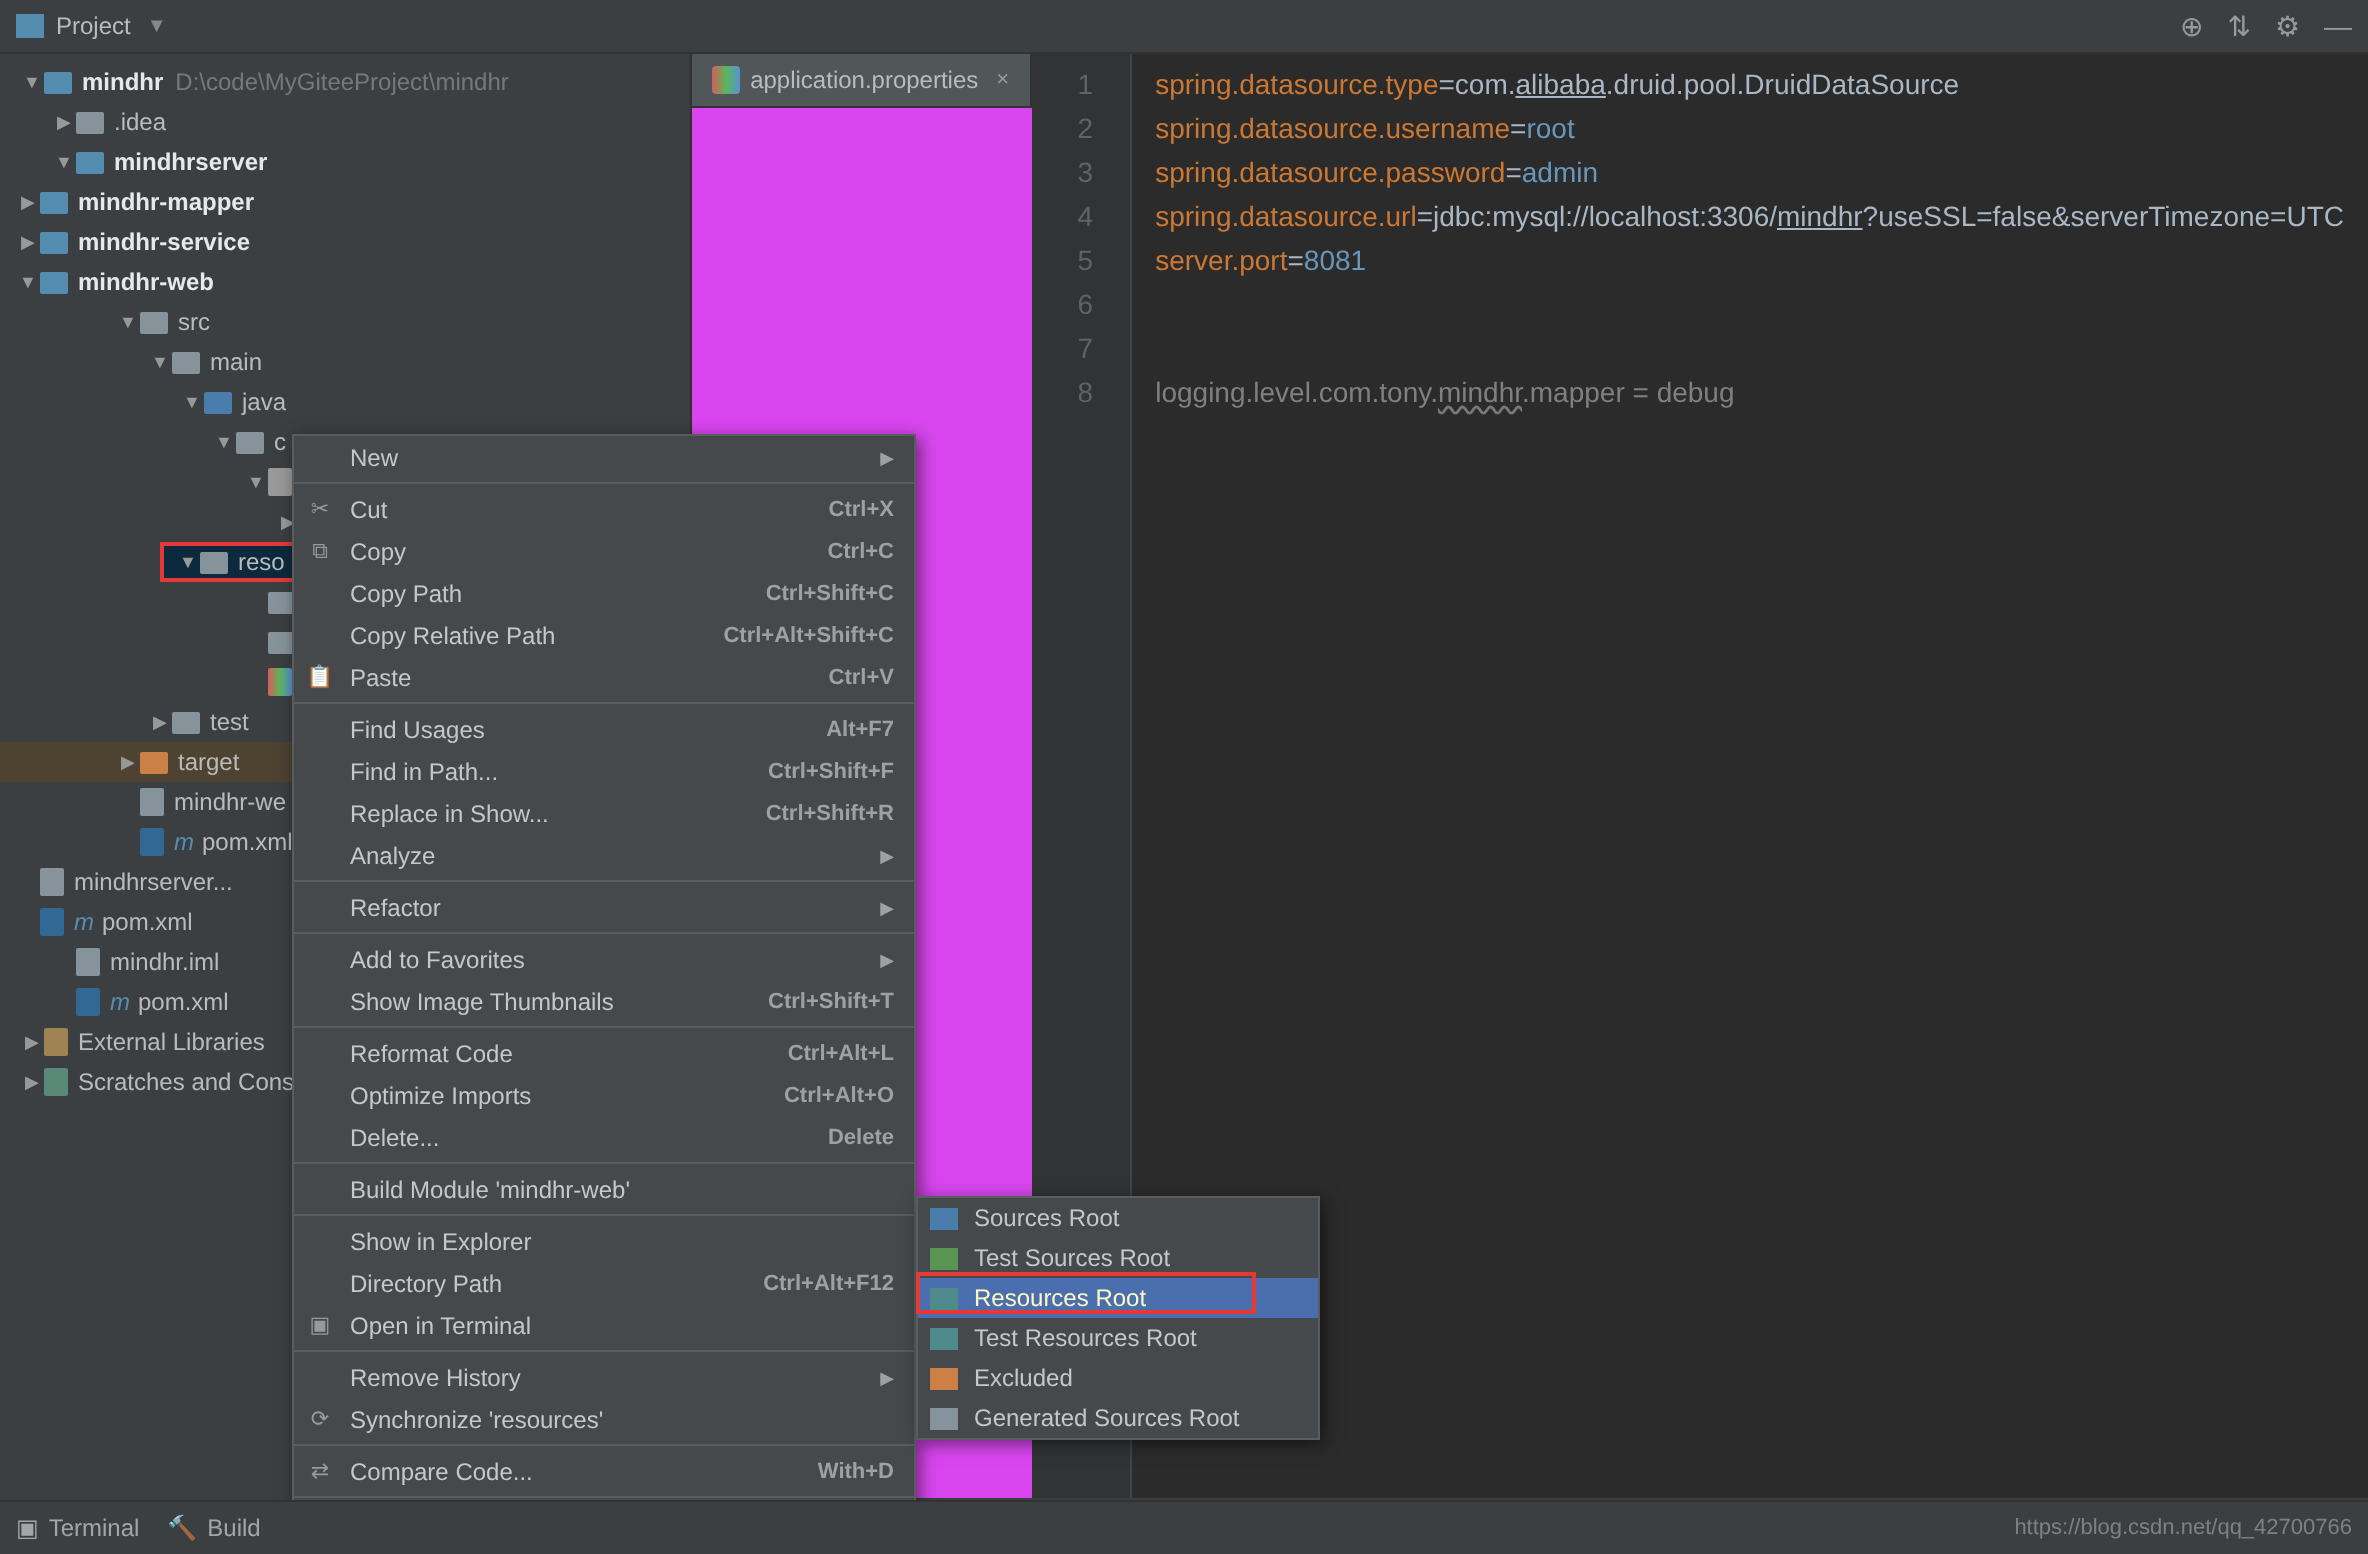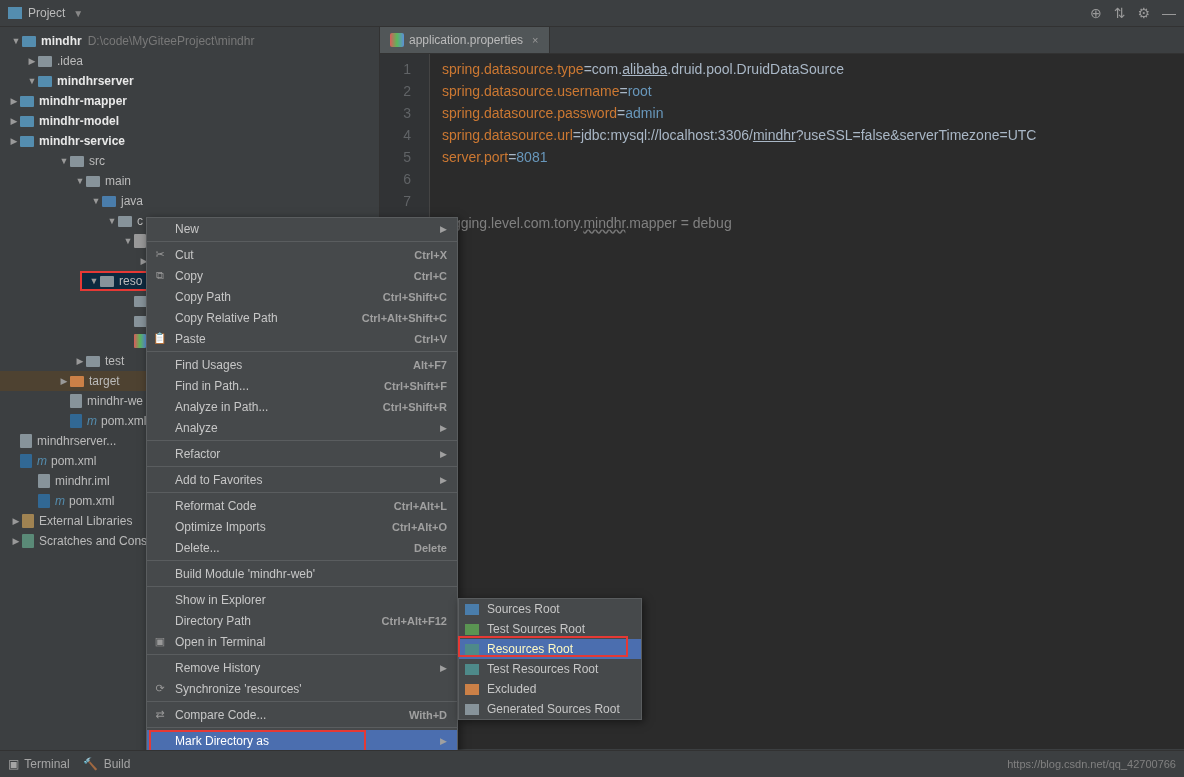--- a/index.html
+++ b/index.html
@@ -8,21 +8,21 @@
 .top-bar { height: 27px; background: #3c3f41; border-bottom: 1px solid #323232; display: flex; align-items: center; padding: 0 8px; justify-content: flex-end; }
 .top-bar-left { display: flex; align-items: center; gap: 6px; }
 .project-icon { width: 14px; height: 12px; background: #548daf; display: inline-block; }
 .project-label { color: #bbbbbb; }
 .dropdown-arrow { color: #888; font-size: 10px; margin-left: 2px; }
 .top-bar-right { margin-left: auto; display: flex; gap: 12px; align-items: center; color: #999; }
 .toolbar-icon { cursor: pointer; font-size: 14px; }
 
 .main-area { display: flex; height: 722px; }
 .left-panel { width: 380px; background: #3c3f41; border-right: 1px solid #323232; overflow: hidden; }
-.editor-panel { flex: 1; background: #d946ef; display: flex; flex-direction: column; }
+.editor-panel { flex: 1; background: #d946ef; display: flex; flex-direction: row; }
 
 .tab-bar { height: 27px; background: #3c3f41; display: flex; align-items: center; border-bottom: 1px solid #323232; }
 .tab { padding: 4px 10px; background: #515658; color: #bbbbbb; display: flex; align-items: center; gap: 5px; border-right: 1px solid #323232; height: 100%; }
 .tab-icon { width: 14px; height: 14px; display: inline-flex; align-items: center; justify-content: center; font-size: 11px; }
 .tab-close { color: #999; font-size: 11px; margin-left: 4px; cursor: pointer; }
 
 .editor-body { flex: 1; display: flex; background: #2b2b2b; font-family: "Consolas", "Courier New", monospace; font-size: 14px; }
 .gutter { width: 50px; background: #313335; color: #606366; text-align: right; padding-right: 18px; padding-top: 4px; line-height: 22px; border-right: 1px solid #444; }
 .code { padding: 4px 12px; line-height: 22px; color: #a9b7c6; white-space: pre; }
 .c-key { color: #cc7832; }
@@ -58,21 +58,21 @@
 .red-box { border: 2px solid #e53935; }
 
 .context-menu { position: absolute; left: 146px; top: 217px; width: 312px; background: #46494b; border: 1px solid #5a5d5f; box-shadow: 2px 2px 8px rgba(0,0,0,0.5); }
 .menu-item { height: 21px; display: flex; align-items: center; padding: 0 10px 0 28px; position: relative; color: #c7c7c7; }
 .menu-item.hover { background: #4b6eaf; color: #fff; }
 .menu-sep { height: 1px; background: #5a5d5f; margin: 2px 0; }
 .menu-shortcut { margin-left: auto; color: #a0a0a0; font-size: 11px; font-weight: bold; }
 .menu-arrow { margin-left: auto; color: #a0a0a0; font-size: 9px; }
 .menu-icon { position: absolute; left: 6px; width: 14px; height: 14px; display: flex; align-items: center; justify-content: center; color: #999; font-size: 11px; }
 
-.submenu { position: absolute; left: 458px; top: 598px; width: 184px; background: #46494b; border: 1px solid #5a5d5f; box-shadow: 2px 2px 8px rgba(0,0,0,0.5); }
+.submenu { position: absolute; left: 458px; top: 598px; width: 202px; background: #46494b; border: 1px solid #5a5d5f; box-shadow: 2px 2px 8px rgba(0,0,0,0.5); }
 .sub-item { height: 20px; display: flex; align-items: center; padding: 0 10px 0 28px; position: relative; color: #c7c7c7; }
 .sub-item.hover { background: #4b6eaf; color: #fef9c3; }
 .sub-icon { position: absolute; left: 6px; width: 14px; height: 11px; }
 .sub-icon.blue { background: #4a7dab; }
 .sub-icon.green { background: #5a9452; }
 .sub-icon.teal { background: #4e8a8a; }
 .sub-icon.orange { background: #cb8047; }
 .sub-icon.grey { background: #87939a; }
 
 .bottom-bar { position: absolute; bottom: 0; left: 0; right: 0; height: 27px; background: #3c3f41; border-top: 1px solid #323232; display: flex; align-items: center; padding: 0 8px; }
@@ -120,26 +120,26 @@
           <span class="bold-white">mindhrserver</span>
         </div>
       <div class="tree-row indent2">
           <span class="tri closed"></span>
           <span class="folder-icon module"></span>
           <span class="bold-white">mindhr-mapper</span>
         </div>
       <div class="tree-row indent2">
           <span class="tri closed"></span>
           <span class="folder-icon module"></span>
-          <span class="bold-white">mindhr-model</span>
+          <span class="bold-white">mindhr-service</span>
         </div>
       <div class="tree-row indent2">
-          <span class="tri closed"></span>
+          <span class="tri open"></span>
           <span class="folder-icon module"></span>
-          <span class="bold-white">mindhr-service</span>
+          <span class="bold-white">mindhr-web</span>
         </div>
       <div class="tree-row indent3">
           <span class="tri open"></span>
           <span class="folder-icon"></span>
           <span>src</span>
         </div>
       <div class="tree-row indent4">
           <span class="tri open"></span>
           <span class="folder-icon"></span>
           <span>main</span>
@@ -293,36 +293,40 @@
   <div class="menu-sep"></div>
   <div class="menu-item">
       <span>Find Usages</span>
       <span class="menu-shortcut">Alt+F7</span>
     </div>
   <div class="menu-item">
       <span>Find in Path...</span>
       <span class="menu-shortcut">Ctrl+Shift+F</span>
     </div>
   <div class="menu-item">
-      <span>Analyze in Path...</span>
+      <span>Replace in Show...</span>
       <span class="menu-shortcut">Ctrl+Shift+R</span>
     </div>
   <div class="menu-item">
       <span>Analyze</span>
       <span class="menu-arrow">▶</span>
     </div>
   <div class="menu-sep"></div>
   <div class="menu-item">
       <span>Refactor</span>
       <span class="menu-arrow">▶</span>
     </div>
   <div class="menu-sep"></div>
   <div class="menu-item">
       <span>Add to Favorites</span>
       <span class="menu-arrow">▶</span>
+    </div>
+  <div class="menu-item">
+      <span>Show Image Thumbnails</span>
+      <span class="menu-shortcut">Ctrl+Shift+T</span>
     </div>
   <div class="menu-sep"></div>
   <div class="menu-item">
       <span>Reformat Code</span>
       <span class="menu-shortcut">Ctrl+Alt+L</span>
     </div>
   <div class="menu-item">
       <span>Optimize Imports</span>
       <span class="menu-shortcut">Ctrl+Alt+O</span>
     </div>

